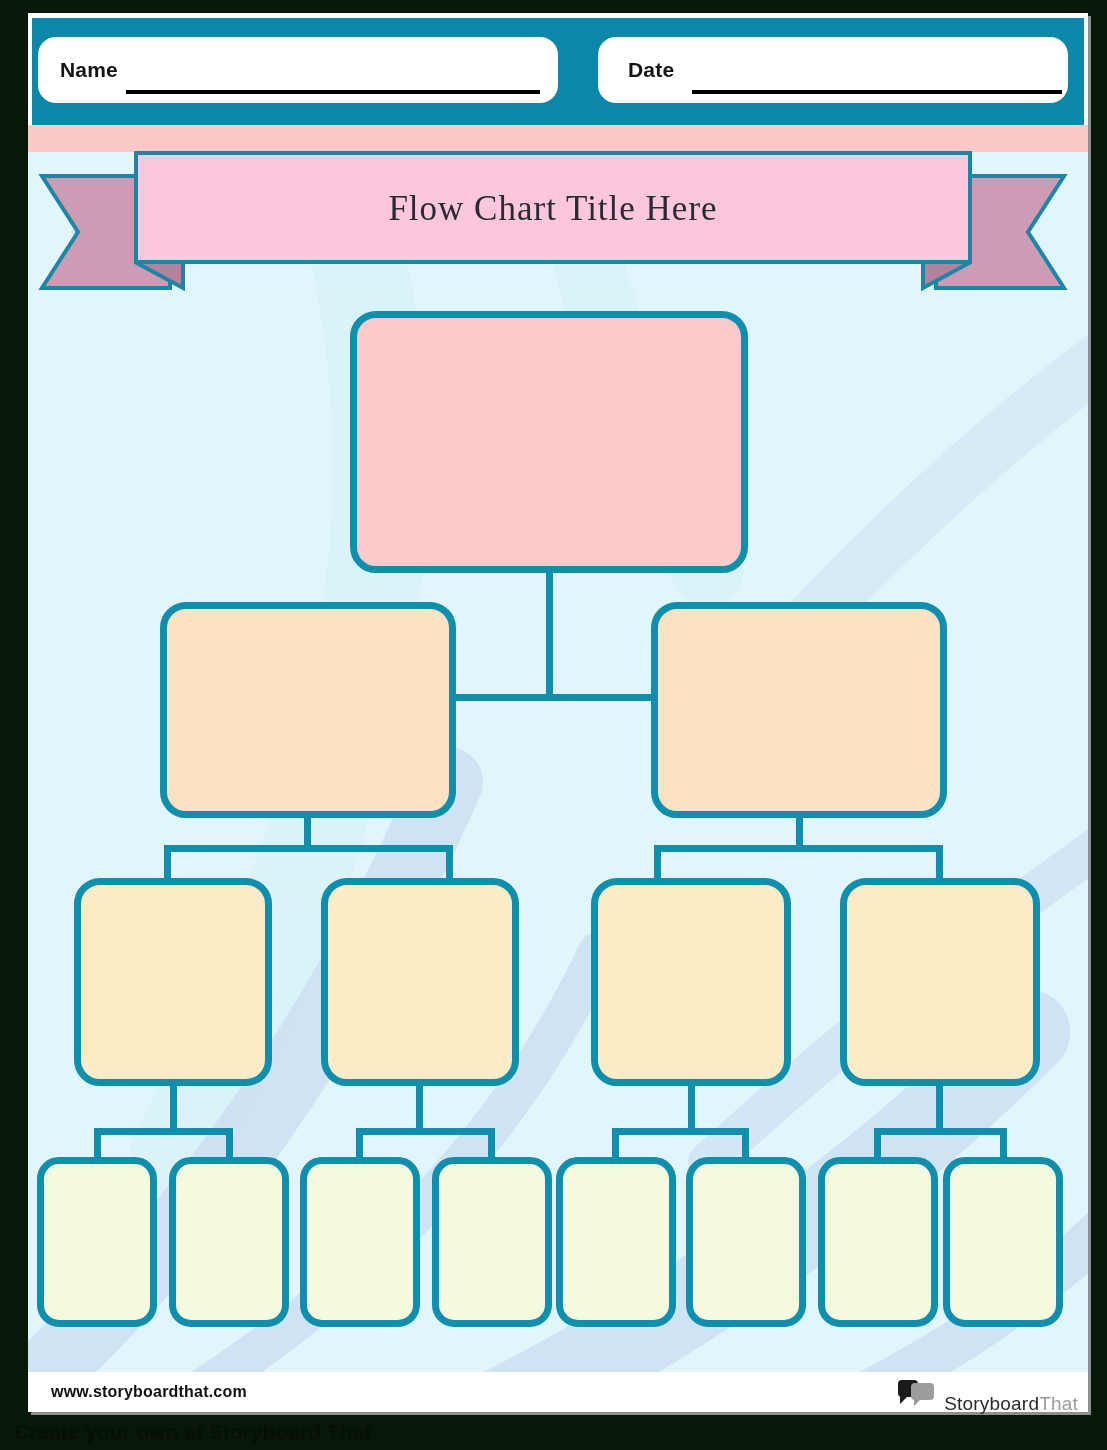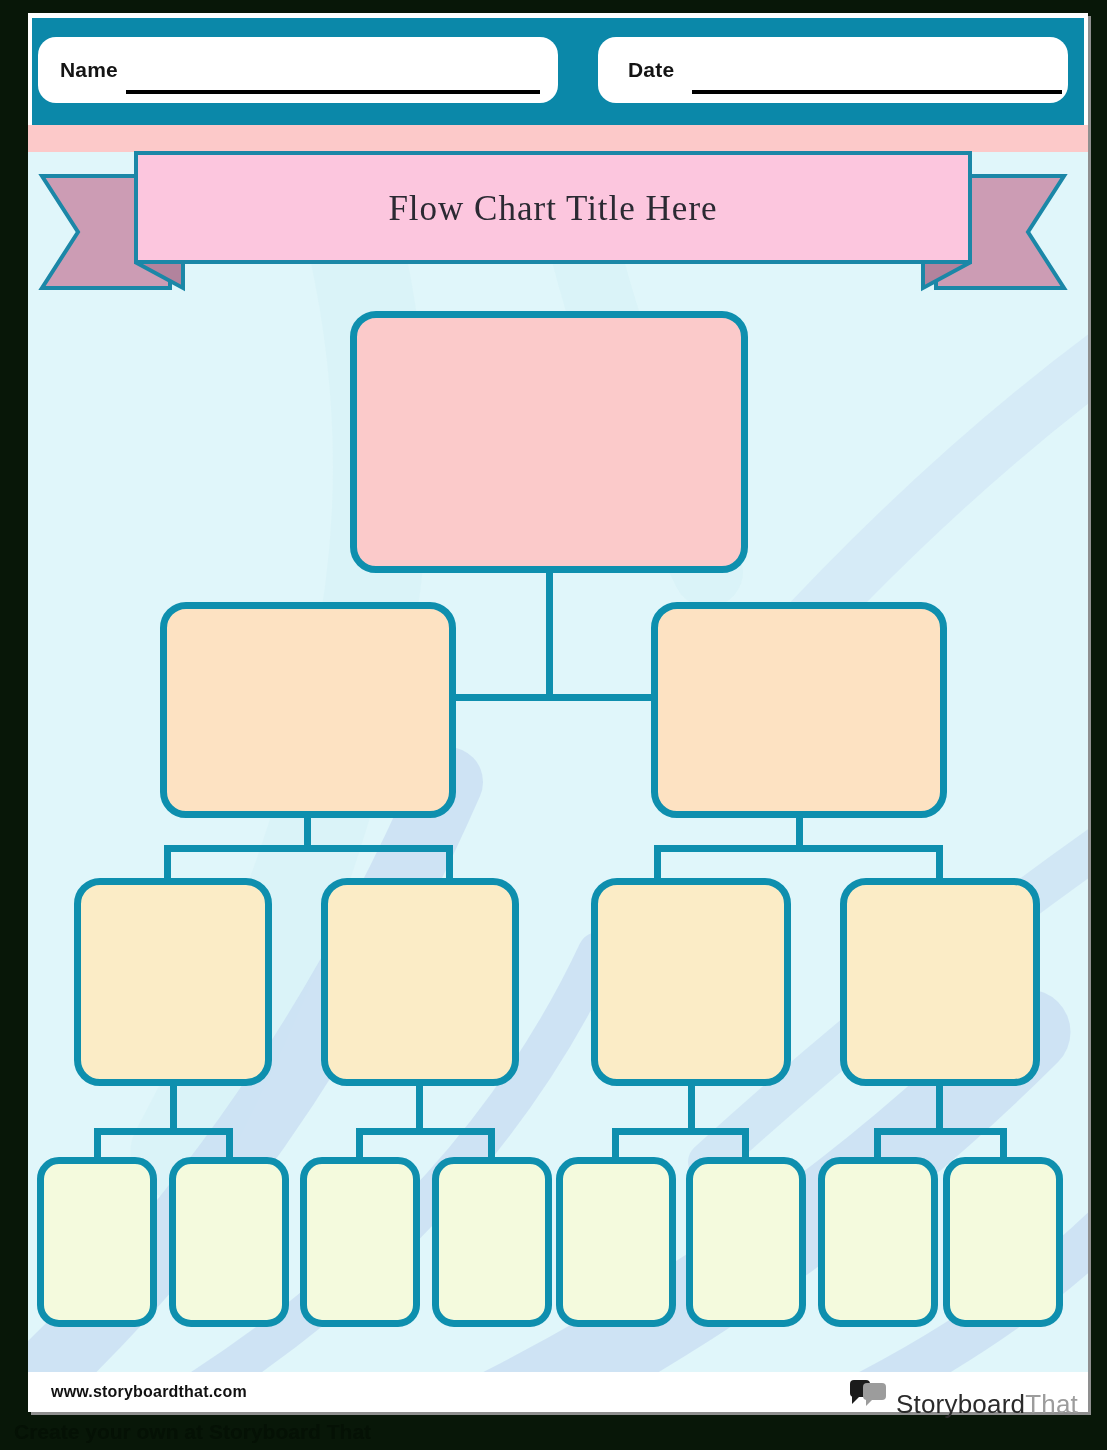--- a/index.html
+++ b/index.html
@@ -46,21 +46,21 @@
   .footer{position:absolute;left:0;top:1359px;width:1060px;height:40px;background:#ffffff;}
   .site{position:absolute;left:23px;top:0;line-height:40px;font-size:16px;font-weight:bold;color:#111;letter-spacing:.2px;}
   .logo{position:absolute;right:10px;top:0;height:40px;display:flex;align-items:center;gap:8px;}
   .logo-icon{position:relative;width:38px;height:30px;}
   .bubble-dark{position:absolute;left:0;top:3px;width:20px;height:17px;background:#1b1b1b;border-radius:4px;}
   .bubble-dark:after{content:"";position:absolute;left:2px;bottom:-7px;width:0;height:0;
     border:5px solid transparent;border-top-color:#1b1b1b;border-left-color:#1b1b1b;}
   .bubble-gray{position:absolute;left:13px;top:6px;width:23px;height:17px;background:#9c9c9c;border-radius:4px;}
   .bubble-gray:after{content:"";position:absolute;left:3px;bottom:-6px;width:0;height:0;
     border:4px solid transparent;border-top-color:#9c9c9c;border-left-color:#9c9c9c;}
-  .logo-text{font-size:26px;letter-spacing:.2px;white-space:nowrap;margin-top:24px;}
+  .logo-text{font-size:19px;letter-spacing:.2px;white-space:nowrap;margin-top:24px;}
   .lt-black{color:#2b2b2b;font-weight:500;}
   .lt-gray{color:#9c9c9c;font-weight:500;}
   
   .tagline{position:absolute;left:14px;top:1420px;font-size:21px;font-weight:bold;color:#051105;}
 </style>
 </head>
 <body>
 
 <div class="page">
 

